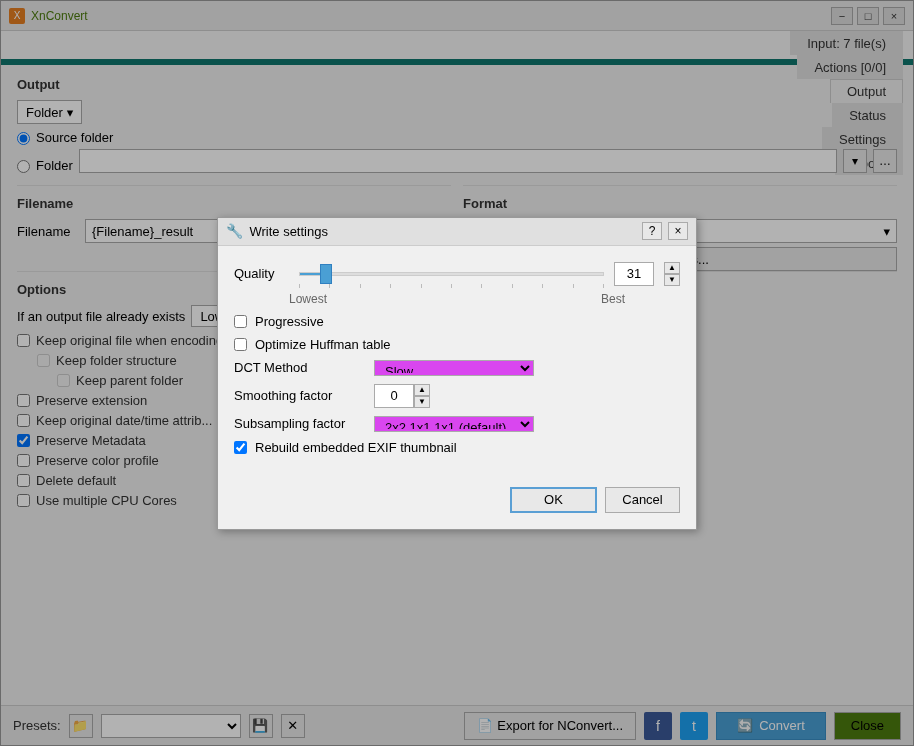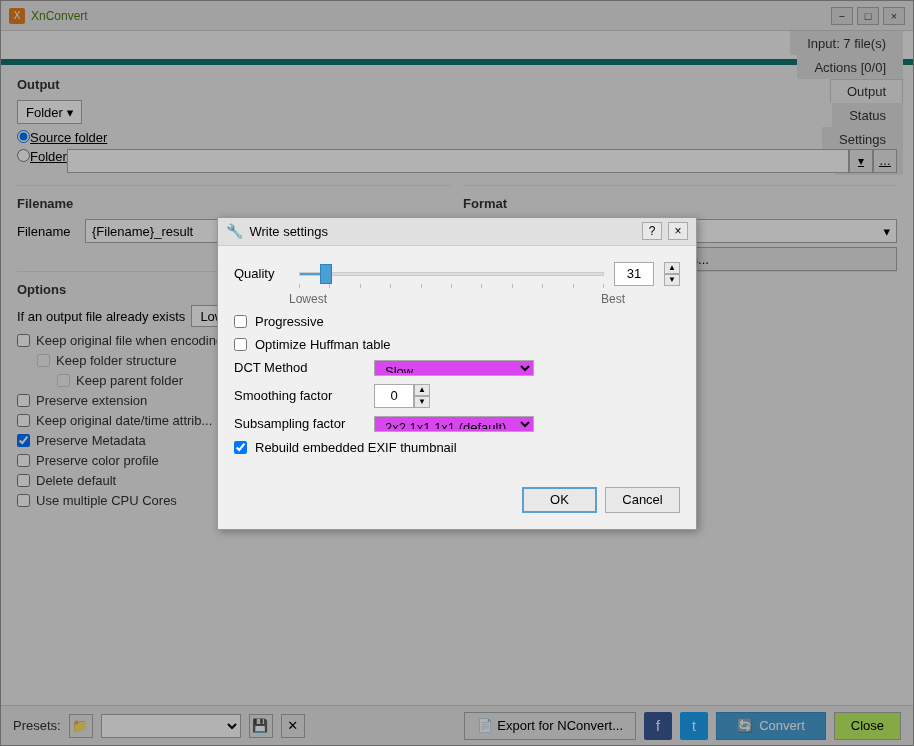--- a/index.html
+++ b/index.html
@@ -130,23 +130,23 @@
       padding: 2px 8px;
       cursor: pointer;
       font-size: 13px;
       display: flex;
       align-items: center;
       gap: 4px;
       height: 24px;
     }
     .radio-row {
       display: flex;
-      align-items: flex-start;
+      align-items: flex-end;
+      gap: 6px;
       margin-bottom: 4px;
-      text-decoration: underline;
     }
     .folder-input {
       flex: 1;
       background: white;
       border: 1px solid #aaa;
       padding: 2px 6px;
       font-size: 13px;
       height: 24px;
     }
     .icon-btn {
@@ -320,21 +320,21 @@
       padding: 0 20px;
       font-size: 13px;
       cursor: pointer;
       color: white;
       display: flex;
       align-items: center;
       gap: 6px;
     }
     .cancel-btn {
       height: 28px;
-      background: #bef264;
+      background: #4d7c0f;
       border: 1px solid #aaa;
       padding: 0 16px;
       font-size: 13px;
       cursor: pointer;
     }
 
     
     .modal-overlay {
       position: absolute;
       top: 0;
@@ -485,21 +485,21 @@
     }
 
     
     .dialog-footer {
       display: flex;
       justify-content: flex-end;
       gap: 8px;
       padding: 8px 16px 16px;
     }
     .dialog-ok-btn {
-      width: 75px;
+      width: 87px;
       height: 26px;
       background: #e8e8e8;
       border: 2px solid #5a9fd4;
       font-size: 13px;
       cursor: pointer;
     }
     .dialog-cancel-btn {
       width: 75px;
       height: 26px;
       background: #e8e8e8;

